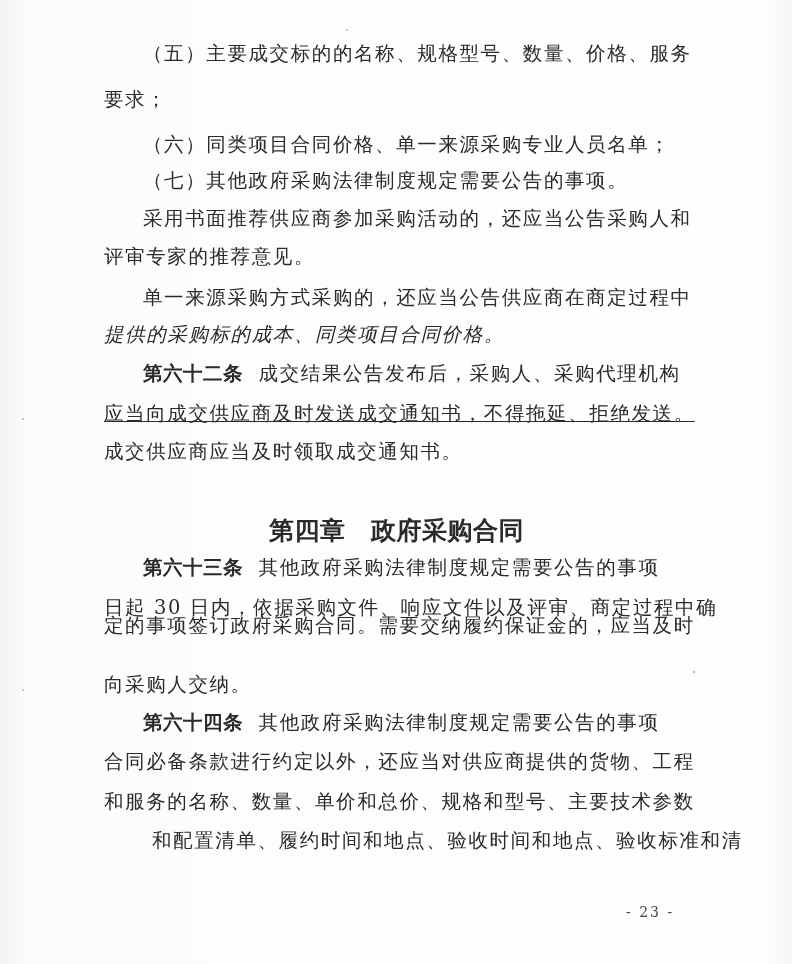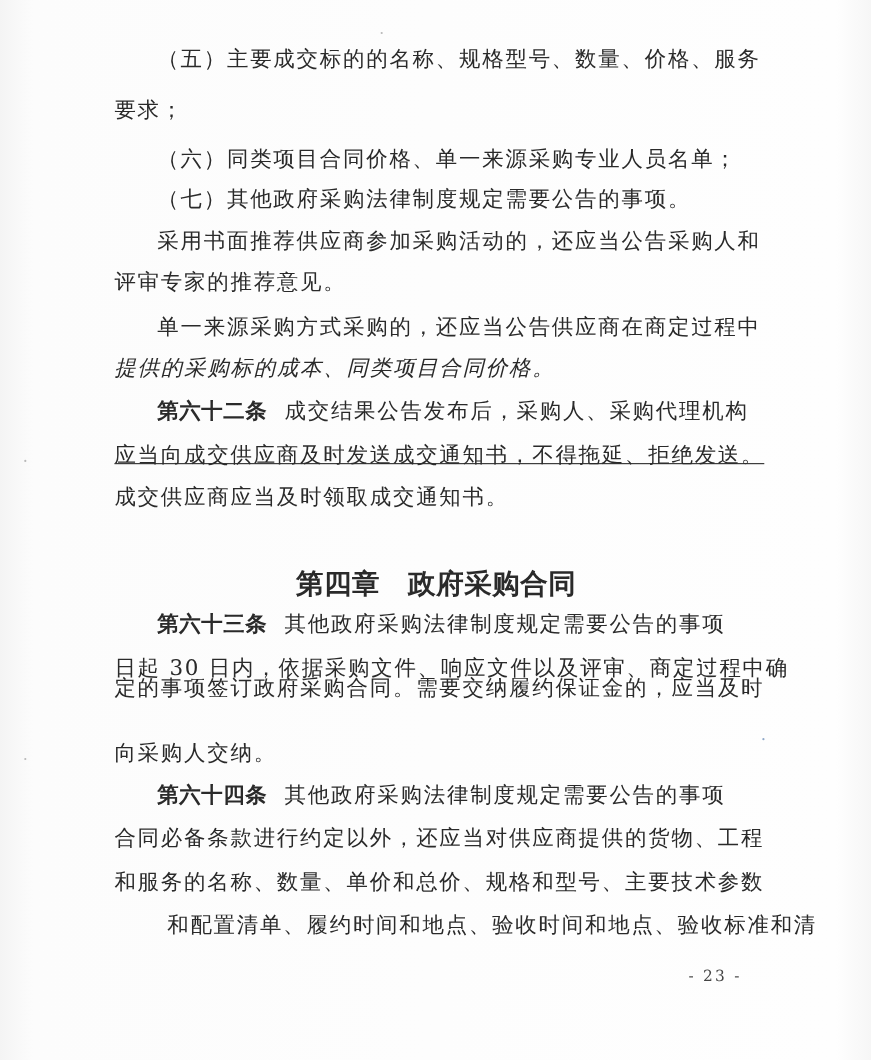--- a/index.html
+++ b/index.html
@@ -20,21 +20,21 @@
   }
   .line { position: absolute; left: 0; white-space: nowrap; line-height: 24px; }
   .indent { left: 39px; }
   .bold { font-family: "DejaVu Sans", "Liberation Sans", sans-serif; font-weight: bold; letter-spacing: 0.5px; }
   .heading {
     position: absolute; left: 0; width: 585px; text-align: center;
     font-family: "DejaVu Sans", "Liberation Sans", sans-serif; font-weight: bold;
     font-size: 25px; letter-spacing: 0.5px; line-height: 24px;
   }
   .page-number {
-    position: absolute; left: 626px; top: 880px; font-size: 14px; color: #444;
+    position: absolute; left: 626px; top: 904px; font-size: 14px; color: #444;
     letter-spacing: 2px;
   }
   .speck { position: absolute; width: 2px; height: 2px; background: #b8b8b8; border-radius: 1px; }
 </style>
 </head>
 <body>
 
 <div class="page">
   <span class="speck" style="left:346px;top:29px;"></span>
   <span class="speck" style="left:22px;top:418px;"></span>

